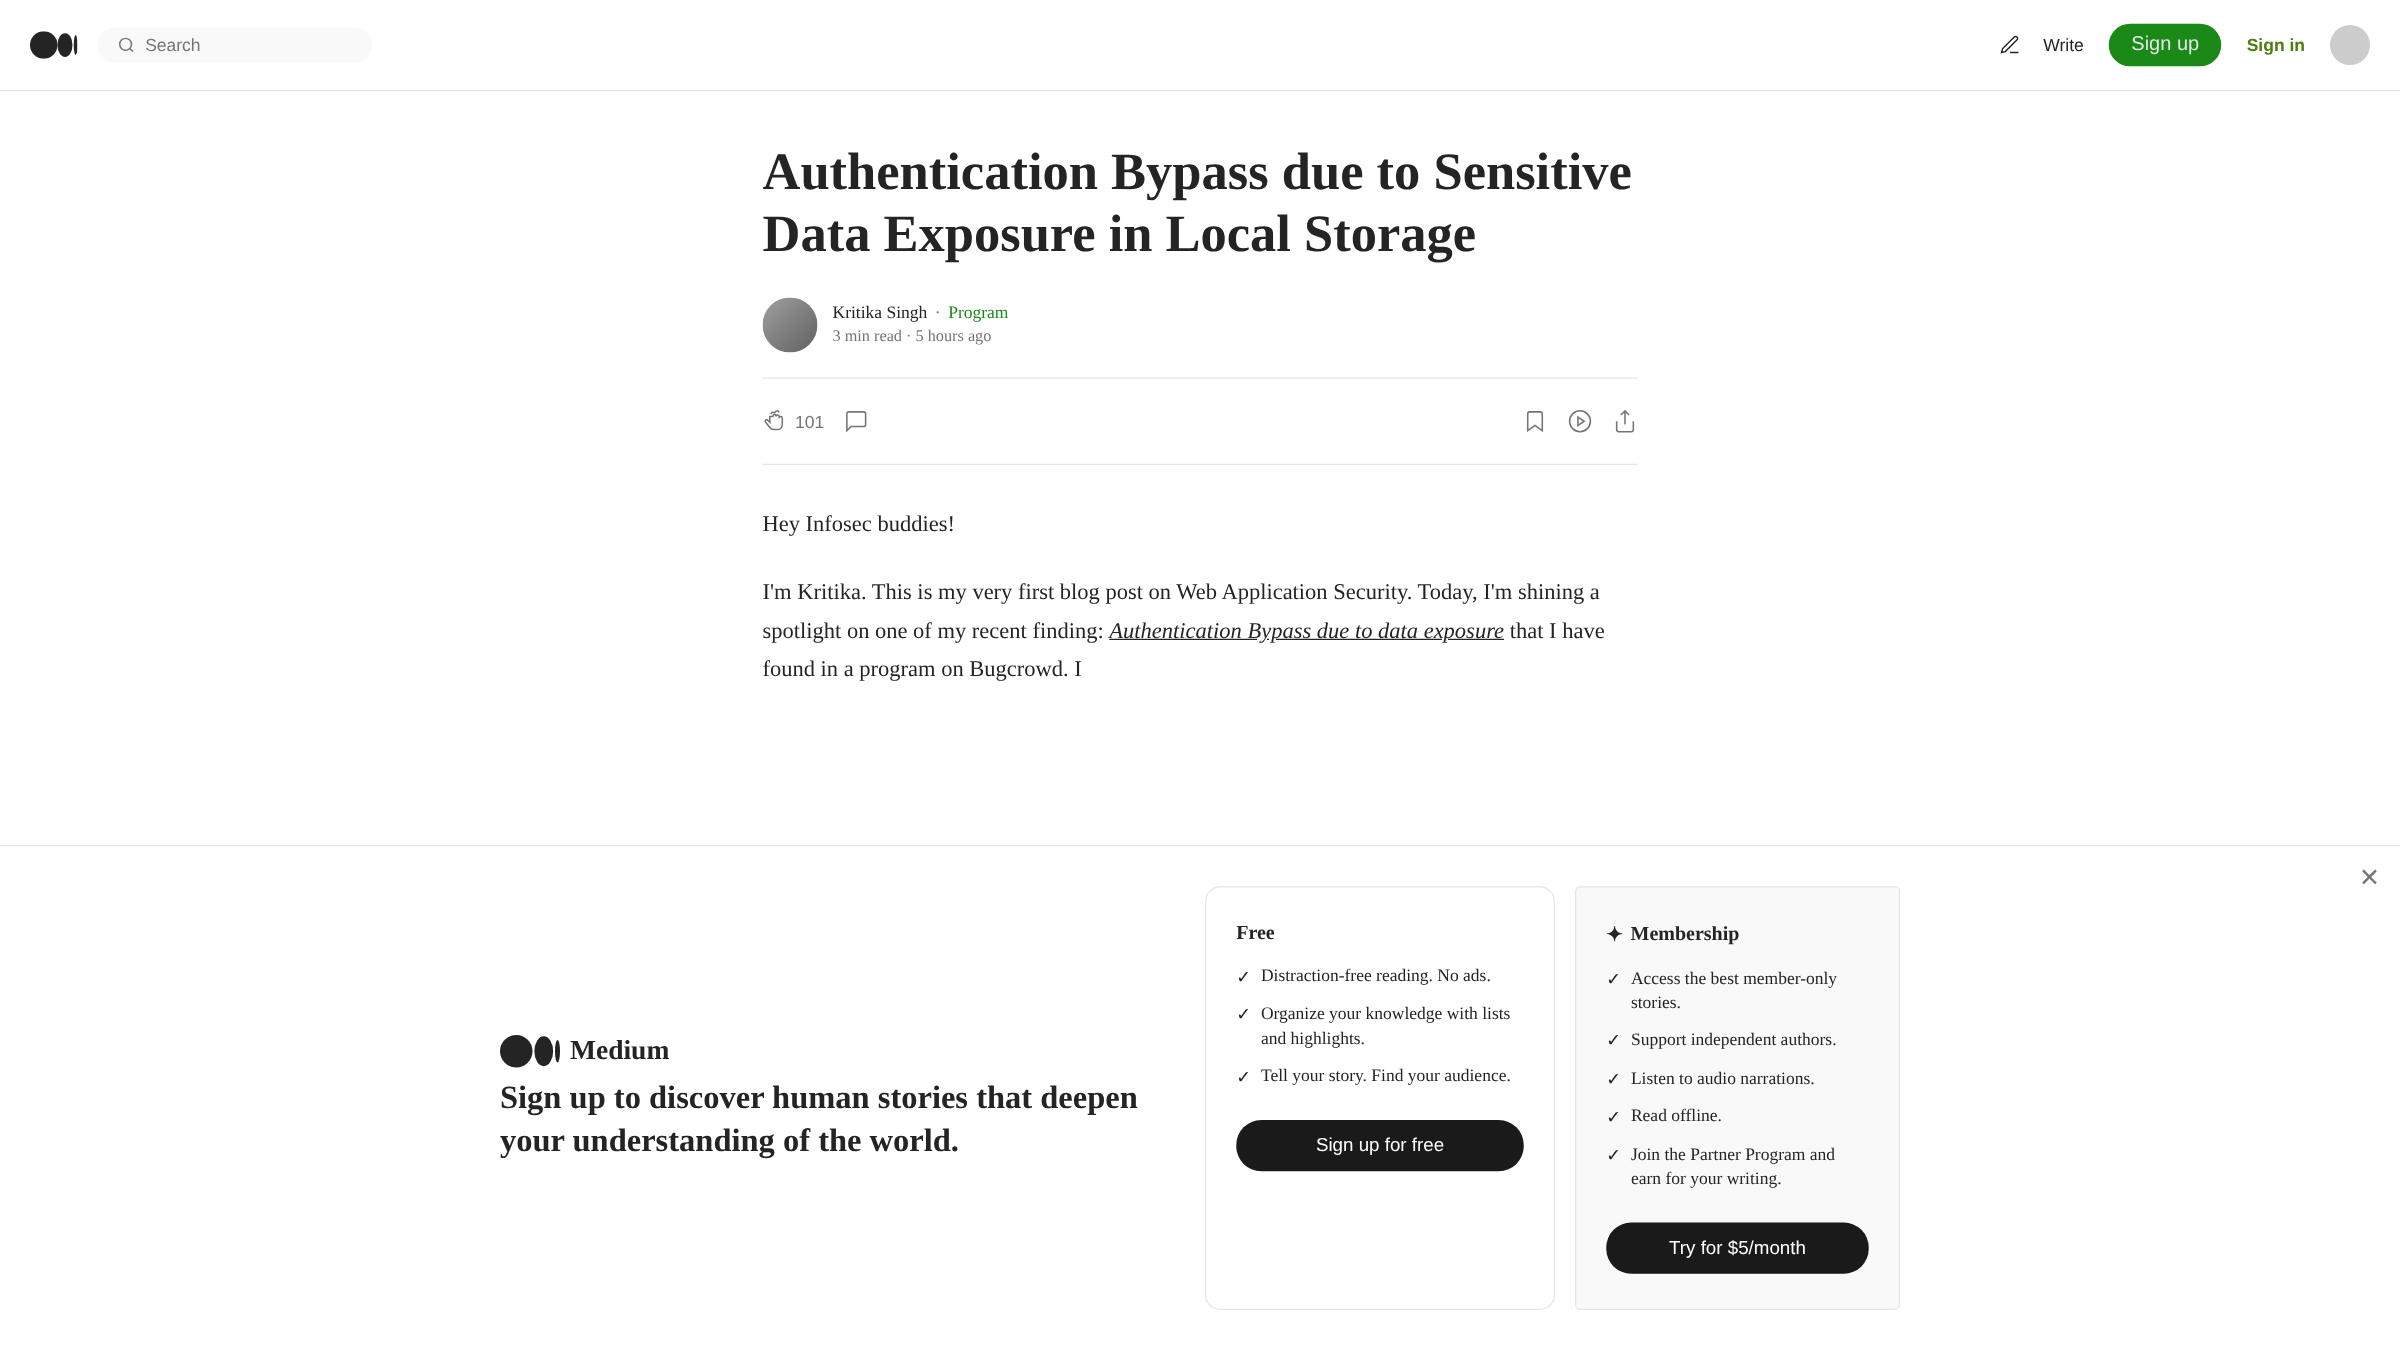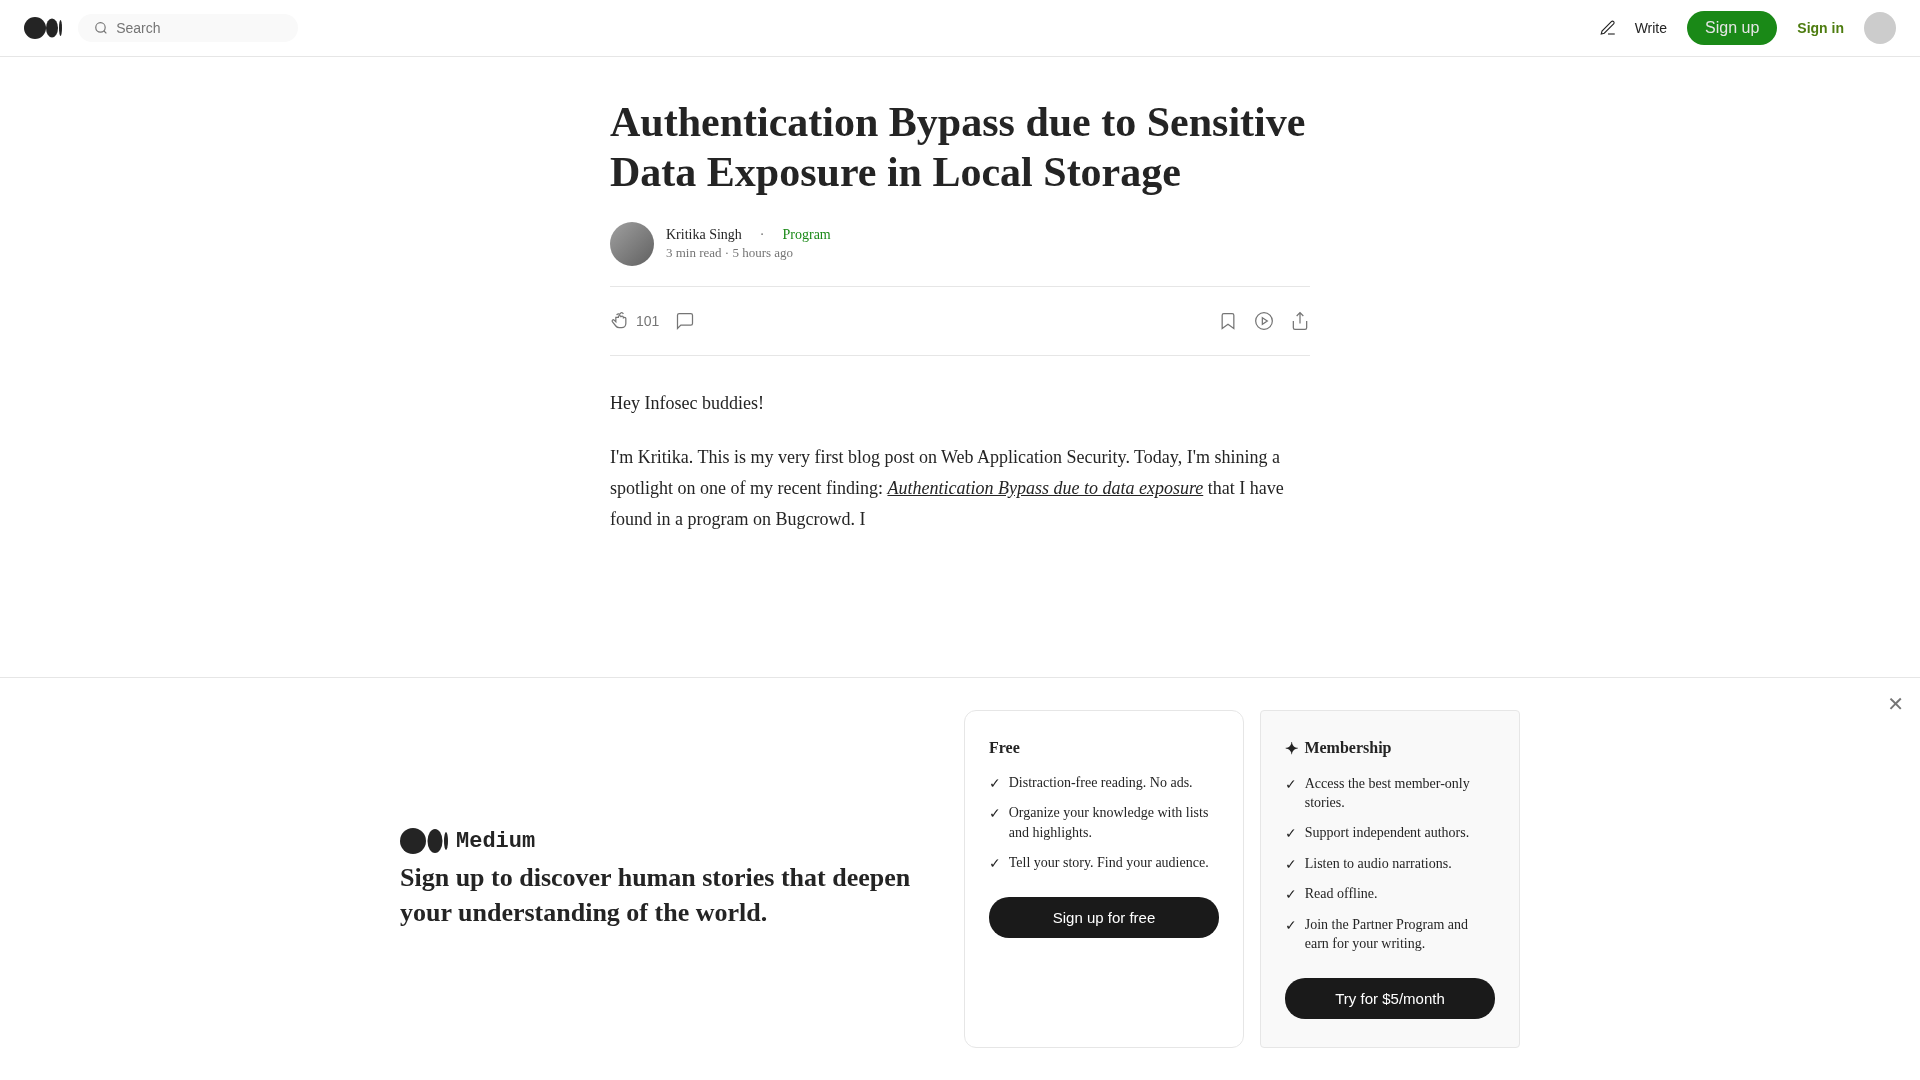--- a/index.html
+++ b/index.html
@@ -4,21 +4,21 @@
   <style>
     * { box-sizing: border-box; margin: 0; padding: 0; }
     body { font-family: -apple-system, BlinkMacSystemFont, 'Segoe UI', Georgia, serif; background: #fff; color: #242424; }
 
     
     .navbar {
       display: flex;
       align-items: center;
       justify-content: space-between;
       padding: 0 24px;
-      height: 57px;
+      height: 73px;
       border-bottom: 1px solid #e6e6e6;
       background: #fff;
       position: sticky;
       top: 0;
       z-index: 100;
     }
     .navbar-left {
       display: flex;
       align-items: center;
       gap: 16px;
@@ -129,21 +129,21 @@
       background: linear-gradient(135deg, #a0a0a0 0%, #606060 100%);
     }
     .author-info {
       display: flex;
       flex-direction: column;
       gap: 2px;
     }
     .author-name-row {
       display: flex;
       align-items: center;
-      gap: 18px;
+      gap: 6px;
     }
     .author-name {
       font-size: 14px;
       font-weight: 500;
       color: #242424;
     }
     .dot-separator {
       color: #757575;
       font-size: 14px;
     }
@@ -236,24 +236,23 @@
     .overlay-left {
       flex: 1;
       padding-right: 40px;
       display: flex;
       flex-direction: column;
       justify-content: center;
       position: relative;
     }
     .overlay-logo {
       display: flex;
-      align-items: center;
+      align-items: flex-start;
       gap: 8px;
       margin-bottom: 5px;
-      font-family: Liberation Mono, monospace;
     }
     .overlay-tagline {
       font-size: 26px;
       font-weight: 700;
       color: #242424;
       line-height: 1.35;
       font-family: Georgia, serif;
     }
     .overlay-middle {
       width: 280px;

